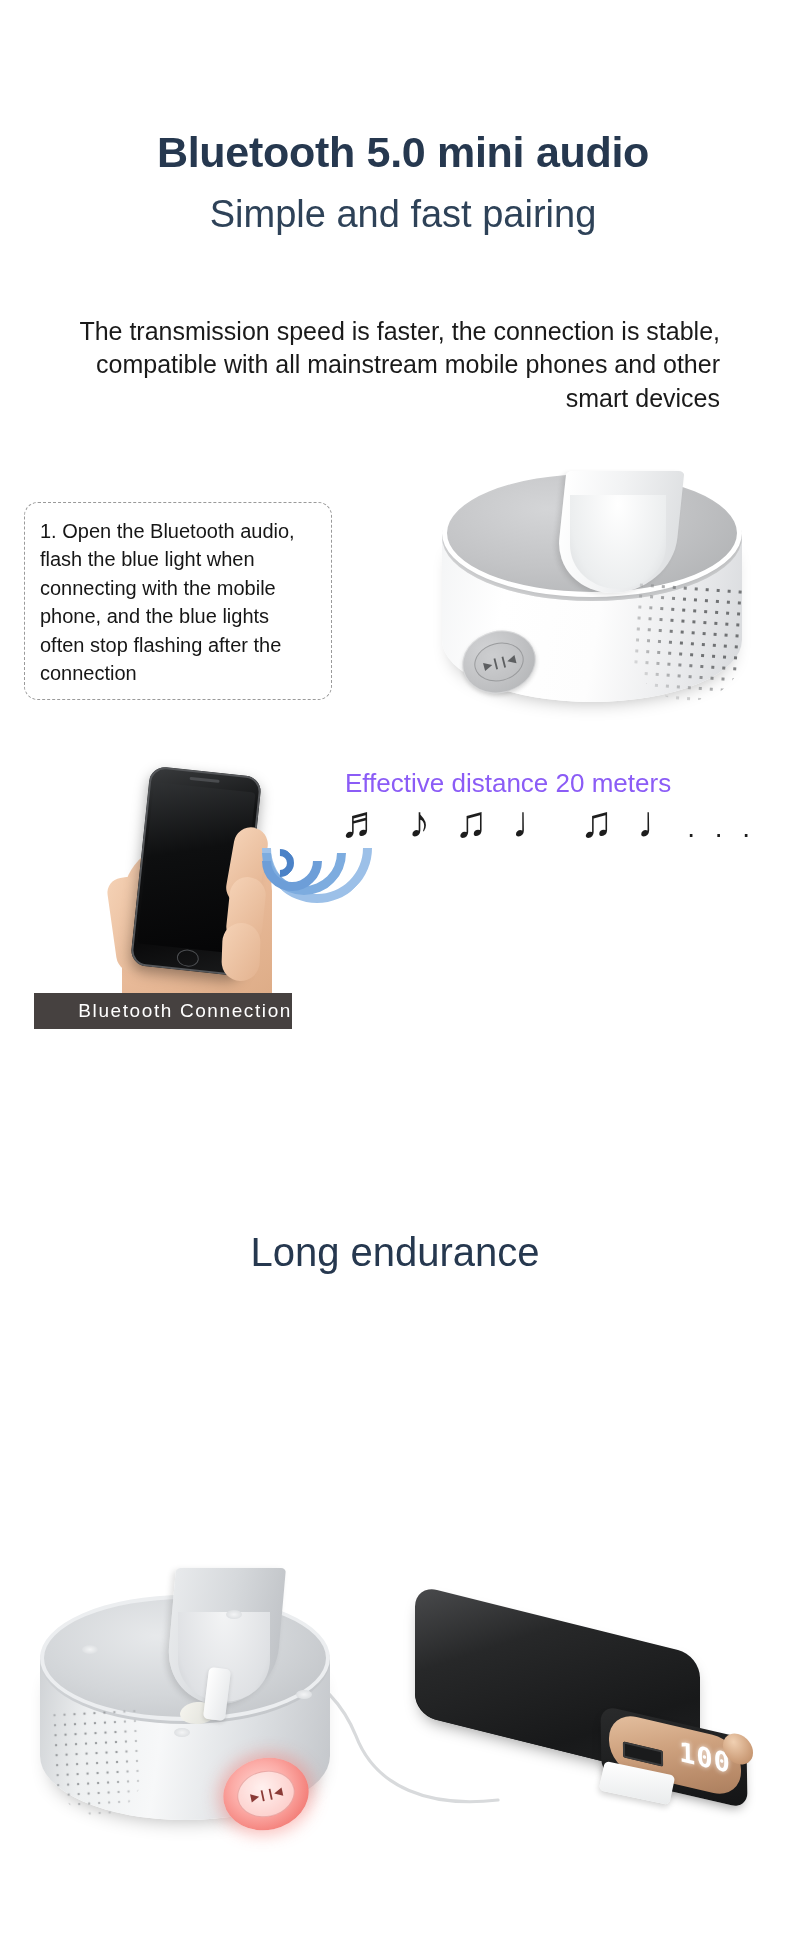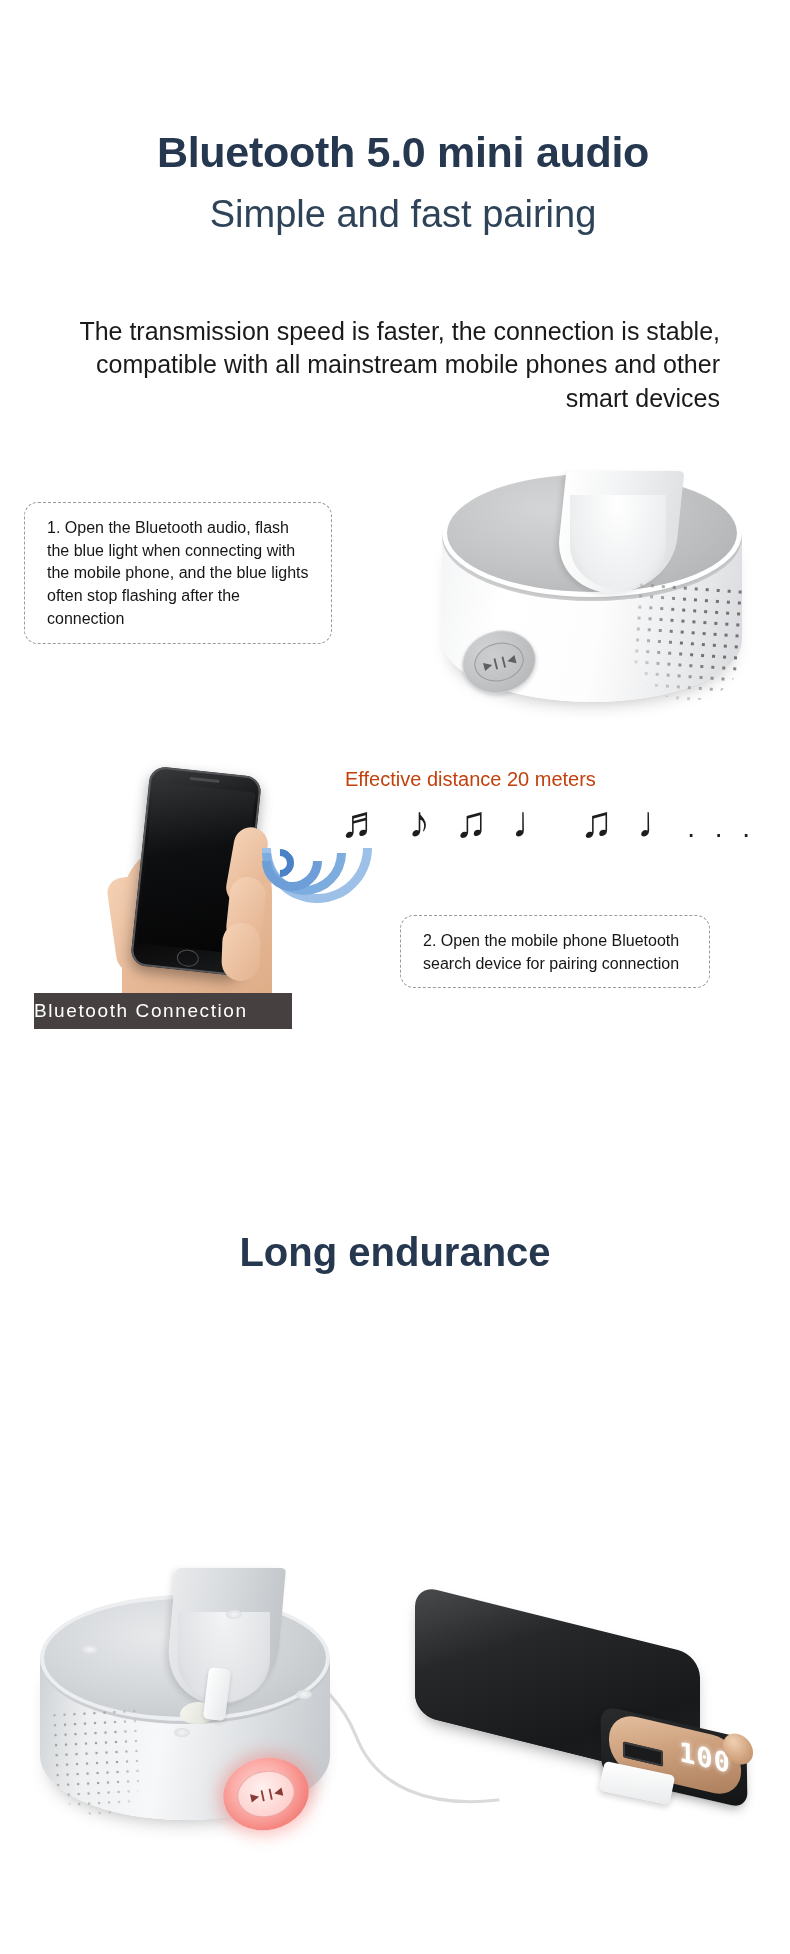--- a/index.html
+++ b/index.html
@@ -31,22 +31,22 @@
     font-size:25px;line-height:1.33;color:#1a1a1a;font-weight:normal;
   }
 
   
   .callout{
     position:absolute;
     border:1.5px dashed #9a9a9a;
     border-radius:14px;
     background:rgba(255,255,255,0.88);
     box-sizing:border-box;
-    padding:14px 16px 12px 22px;
-    font-size:16px;
+    padding:14px 16px 12px 15px;
+    font-size:20px;
     line-height:1.42;
     color:#161616;
   }
   #callout-1{left:24px;top:502px;width:308px;}
   #callout-2{left:400px;top:915px;width:310px;}
 
   
   .speaker-wrap{position:absolute;left:420px;top:455px;width:360px;height:290px;}
   .spk-body{
     position:absolute;left:22px;top:82px;width:300px;height:165px;
@@ -152,40 +152,40 @@
     border-radius:50%;transform:rotate(-45deg);
   }
   .arc.a1{left:4px;top:56px;width:14px;height:14px;border-width:7px;border-color:#4b82c7 transparent transparent #4b82c7;transform:rotate(135deg);}
   .arc.a2{left:0px;top:38px;width:42px;height:42px;border-color:transparent transparent #6d9ed8 #6d9ed8;}
   .arc.a3{left:0px;top:18px;width:66px;height:66px;border-color:transparent transparent #7dacdf #7dacdf;}
   .arc.a4{left:0px;top:0px;width:92px;height:92px;border-color:transparent transparent #9cc0e8 #9cc0e8;}
 
   .caption-bar{
     position:absolute;left:34px;top:993px;width:258px;height:36px;
     background:#464140;
-    display:flex;align-items:center;justify-content:flex-start;
+    display:flex;align-items:center;justify-content:flex-end;
   }
   .caption-bar span{
     color:#ffffff;font-size:19px;letter-spacing:1.6px;font-weight:normal;
   }
 
   .eff-dist{
     position:absolute;left:345px;top:768px;width:330px;
-    font-size:20px;color:#c2410c;text-align:left;
+    font-size:26px;color:#8b5cf6;text-align:left;
   }
   .notes{
     position:absolute;left:340px;top:800px;width:430px;
     font-size:44px;color:#1d1d1d;line-height:1;
     letter-spacing:6px;white-space:nowrap;
   }
   .notes .dots{font-size:28px;letter-spacing:6px;}
 
   
   .sec2-head{position:absolute;left:0;top:1230px;width:790px;text-align:center;}
-  .h3{font-size:40px;font-weight:bold;color:#26384f;margin:0;line-height:1.1;}
+  .h3{font-size:40px;font-weight:normal;color:#26384f;margin:0;line-height:1.1;}
   .h4{
     position:absolute;left:50%;top:1283px;transform:translateX(-50%);
     width:720px;text-align:center;
     font-size:37px;color:#2e4258;line-height:1.24;
   }
   .sub2{
     position:absolute;left:50%;top:1380px;transform:translateX(-50%);
     width:720px;text-align:center;
     font-size:25px;color:#1a1a1a;
   }
@@ -364,23 +364,20 @@
   <div class="caption-bar">
     <span>Bluetooth Connection</span>
   </div>
 
   <div class="eff-dist">Effective distance 20 meters</div>
 
   <div class="notes">
     <span>♬  ♪  ♫  ♩  ♫  ♩</span><span class="dots">. . .</span>
   </div>
 
-  <div class="callout" id="callout-2">
-    <span>2. Open the mobile phone Bluetooth search device for pairing connection</span>
-  </div>
 
   <div class="sec2-head">
     <h3 class="h3">Long endurance</h3>
   </div>
 
   <svg class="cable" viewBox="0 0 340 190" xmlns="http://www.w3.org/2000/svg">
     <path d="M 20 28 C 86 6, 150 32, 176 96 C 196 148, 250 168, 318 160" fill="none" stroke="#ffffff" stroke-width="9" stroke-linecap="round"></path>
     <path d="M 20 28 C 86 6, 150 32, 176 96 C 196 148, 250 168, 318 160" fill="none" stroke="#d8dadc" stroke-width="3.2" stroke-linecap="round"></path>
   </svg>
 

